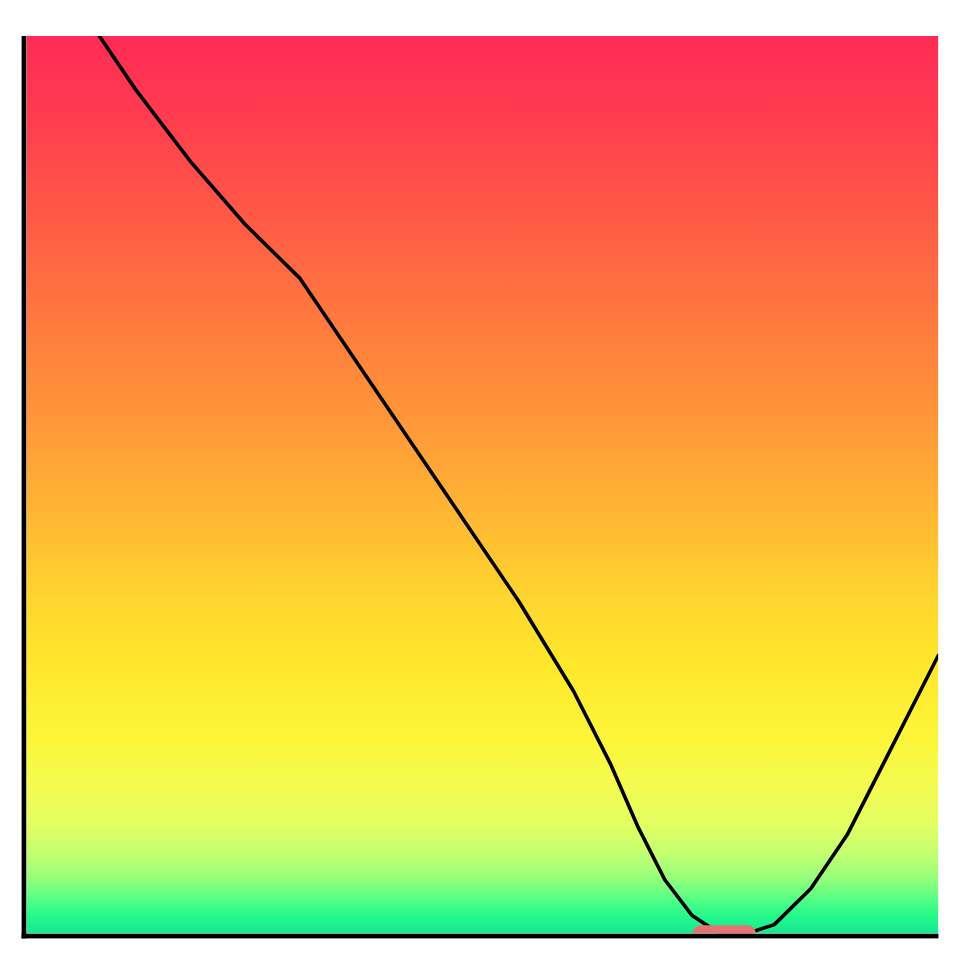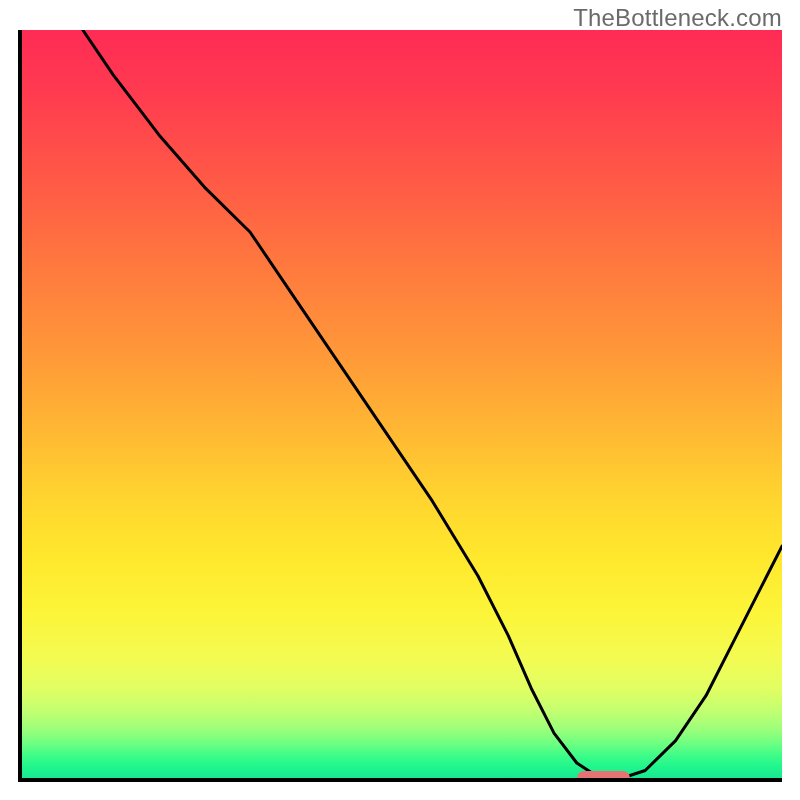--- a/index.html
+++ b/index.html
@@ -74,21 +74,20 @@
     position: absolute;
     height: 14px;
     border-radius: 7px;
     background: #e57373;
   }
 </style>
 </head>
 <body>
 
 <div class="wrap">
-  <div class="watermark">TheBottleneck.com</div>
 
   <div class="plot">
     <div class="gradient"></div>
 
     <svg class="curve" viewBox="0 0 760 748" preserveAspectRatio="none">
       <path id="curve-path" fill="none" stroke="#000" stroke-width="3" stroke-linecap="round" stroke-linejoin="round" d="M60.8 0.0 L91.2 44.9 L136.8 104.7 L182.4 157.1 L228.0 202.0 L273.6 269.3 L319.2 336.6 L364.8 403.9 L410.4 471.2 L456.0 546.0 L486.4 605.9 L509.2 658.2 L532.0 703.1 L554.8 733.0 L577.6 748.0 L600.4 748.0 L623.2 740.5 L653.6 710.6 L684.0 665.7 L714.4 605.9 L744.8 546.0 L760.0 516.1"></path>
     </svg>
 
     <div id="marker" class="marker" style="left: 554.8px; width: 53.2px; bottom: -7px;"></div>
   </div>

